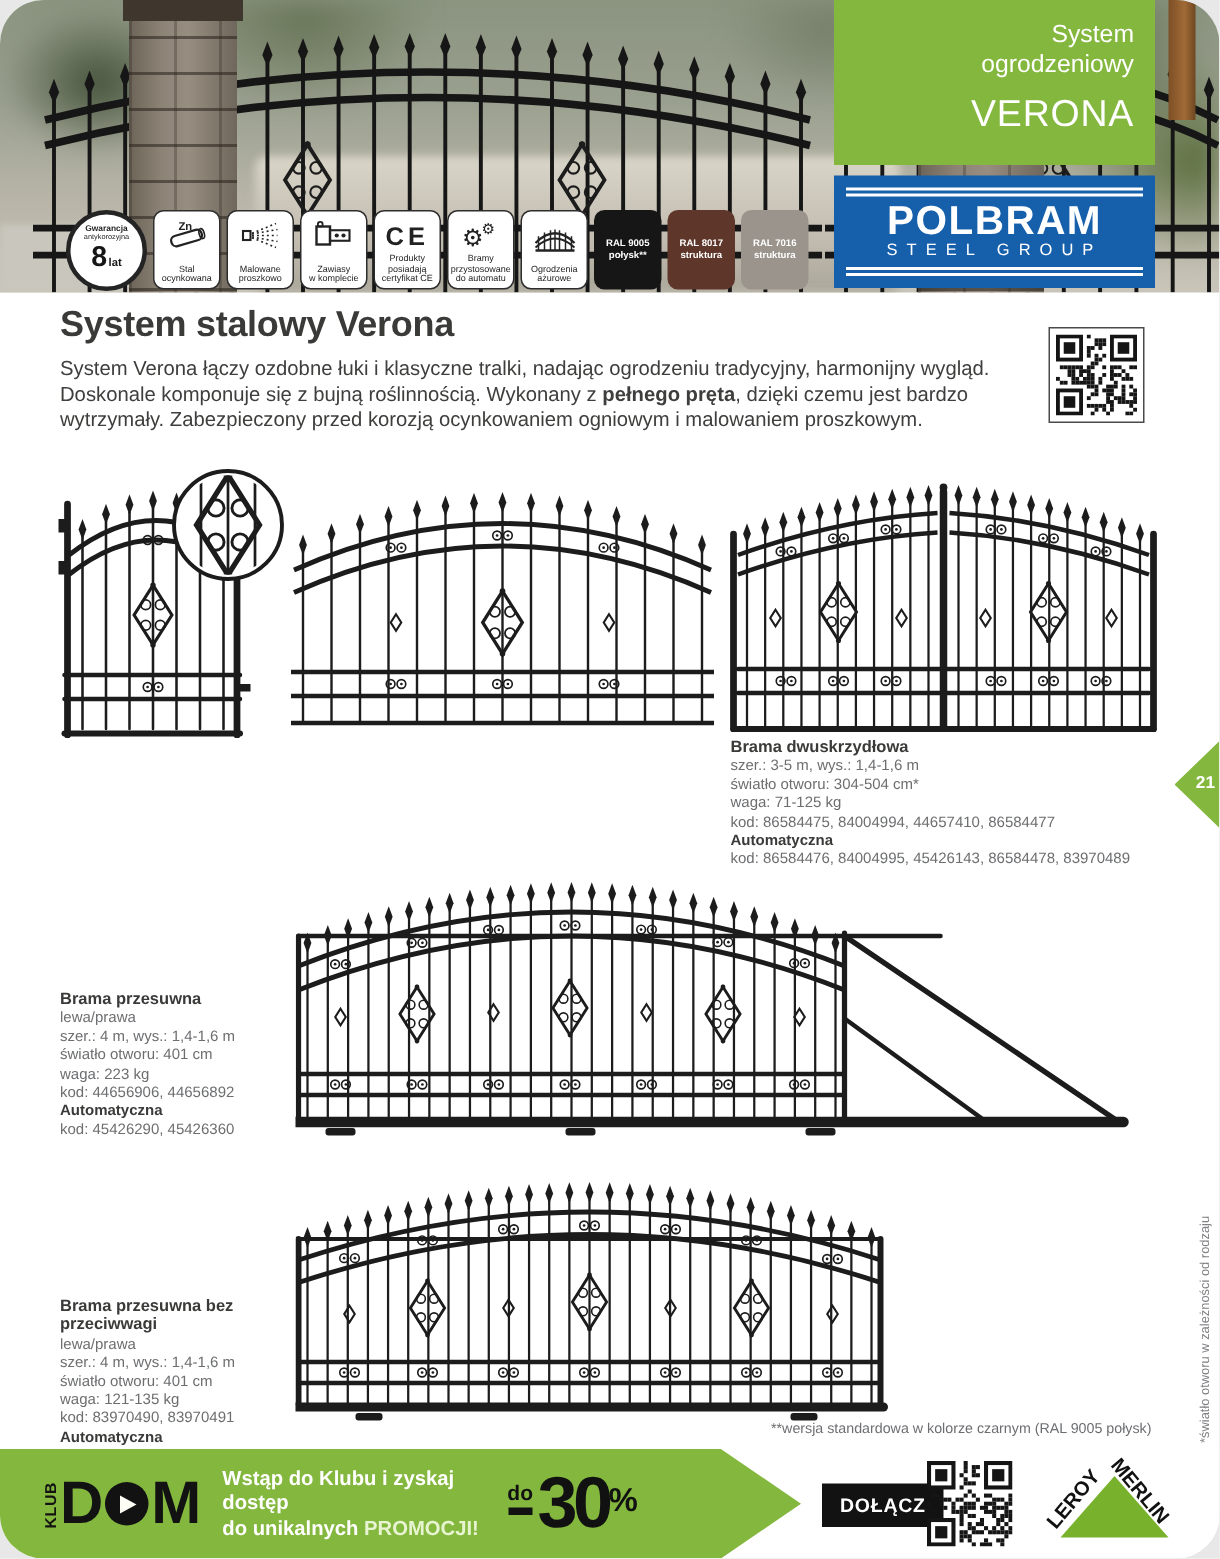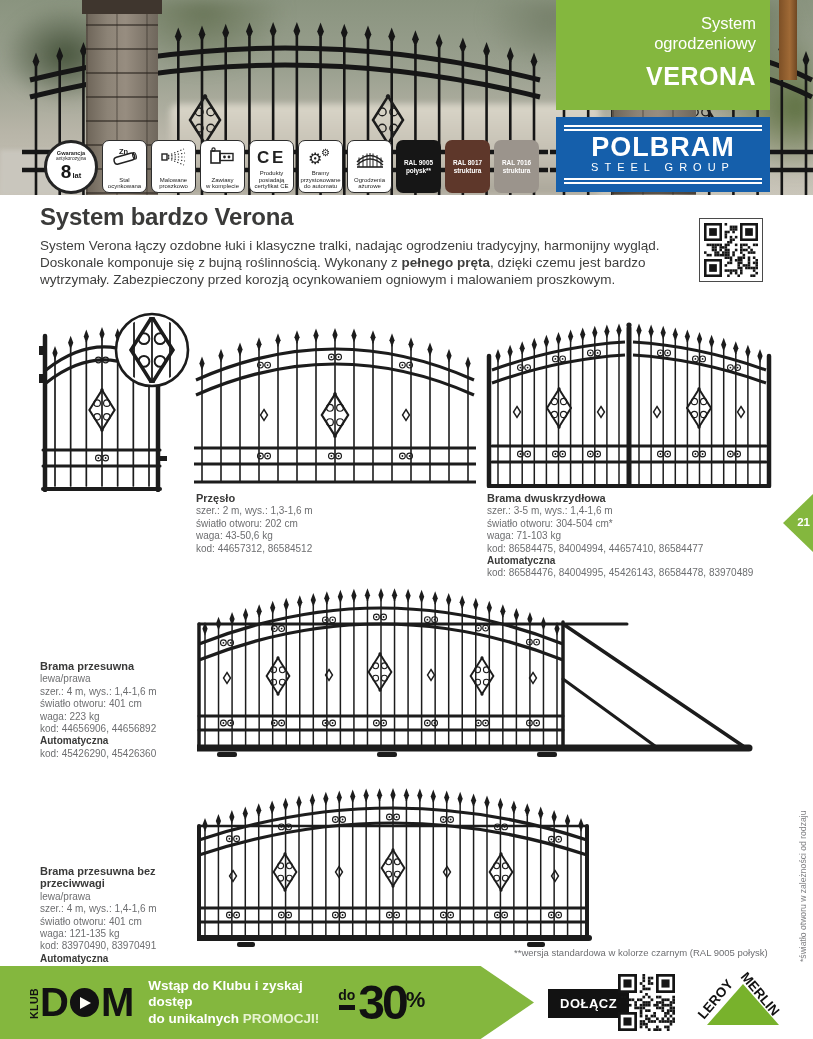--- a/index.html
+++ b/index.html
@@ -1,17 +1,17 @@
 <!DOCTYPE html>
 <html><head>
 <meta charset="utf-8">
 <style>
   html,body{margin:0;padding:0;background:#e8e8e8;}
   .page{position:relative;width:813px;height:1039px;background:#fff;margin:0 auto;
-        font-family:"Liberation Sans",sans-serif;overflow:hidden;}
+        font-family:"Liberation Sans",sans-serif;overflow:hidden;border-radius:29px;}
   .abs{position:absolute;}
 
   
   .photo{left:0;top:0;width:813px;height:195px;overflow:hidden;
     background:linear-gradient(180deg,#8a947f 0%,#9aa08f 35%,#b8b5a8 68%,#c9c5b9 100%);}
   .veg{position:absolute;left:0;top:0;width:100%;height:100%;filter:blur(7px);
     background:
       radial-gradient(90px 70px at 8% 28%,#45523a 0%,rgba(69,82,58,0) 70%),
       radial-gradient(120px 90px at 25% 6%,#6a7659 0%,rgba(106,118,89,0) 70%),
       radial-gradient(150px 110px at 86% 18%,#4e5c3c 0%,rgba(78,92,60,0) 72%),
@@ -29,21 +29,21 @@
   .pillar-a{left:86px;width:72px;}
   .pillar-b{left:612px;width:84px;}
   .wood-post{position:absolute;left:779px;top:0;width:18px;height:80px;
     background:linear-gradient(90deg,#7d5026,#a06a36 60%,#6f4722);}
   svg.photo-fence{position:absolute;left:0;top:0;}
 
   
   .hero-green{left:556px;top:0;width:214px;height:110px;background:#84b73e;color:#fff;
     text-align:right;box-sizing:border-box;padding:13px 14px 0 0;}
   .hero-l{font-size:16.5px;font-weight:400;line-height:20px;}
-  .hero-name{font-size:25px;font-weight:700;margin-top:9px;letter-spacing:.5px;margin-left:28px;}
+  .hero-name{font-size:25px;font-weight:400;margin-top:9px;letter-spacing:.5px;margin-left:28px;}
   .polbram{left:556px;top:117px;width:214px;height:75px;background:#155fab;color:#fff;
     box-sizing:border-box;padding:4px 8px;display:flex;flex-direction:column;justify-content:center;}
   .pb-rules i{display:block;height:2px;background:#fff;margin:2px 0;}
   .pb-name{text-align:center;font-size:27px;font-weight:700;letter-spacing:1px;line-height:28px;}
   .pb-sub{text-align:center;font-size:11px;font-weight:400;letter-spacing:6px;line-height:13px;margin-bottom:2px;}
 
   
   .badges{left:44px;top:140px;display:flex;gap:4px;align-items:stretch;}
   .badge{width:45px;height:53px;background:#fff;border:1.6px solid #2d2d2d;border-radius:7px;
     box-sizing:border-box;display:flex;flex-direction:column;align-items:center;justify-content:space-between;
@@ -355,21 +355,21 @@
       <div class="swatch" style="background: rgb(94, 55, 42);">
         <div class="slabel">RAL 8017
 struktura</div>
       </div>
       <div class="swatch" style="background: rgb(155, 148, 140);">
         <div class="slabel">RAL 7016
 struktura</div>
       </div>
     </div>
 
-  <div class="abs intro-title">System bardzo Verona</div>
+  <div class="abs intro-title">System stalowy Verona</div>
   <div class="abs intro-body">
     <span>System Verona łączy ozdobne łuki i klasyczne tralki, nadając ogrodzeniu tradycyjny, harmonijny wygląd. Doskonale komponuje się z bujną roślinnością. Wykonany z </span><b>pełnego pręta</b><span>, dzięki czemu jest bardzo wytrzymały. Zabezpieczony przed korozją ocynkowaniem ogniowym i malowaniem proszkowym.</span>
   </div>
   <div class="abs qr-top" id="qr-top"><svg width="54" height="54" viewBox="0 0 54 54">
         <rect x="20.57" y="0.00" width="2.57" height="2.57" fill="#151515"></rect>
         <rect x="25.71" y="2.57" width="2.57" height="2.57" fill="#151515"></rect>
         <rect x="28.29" y="2.57" width="2.57" height="2.57" fill="#151515"></rect>
         <rect x="30.86" y="2.57" width="2.57" height="2.57" fill="#151515"></rect>
         <rect x="25.71" y="5.14" width="2.57" height="2.57" fill="#151515"></rect>
         <rect x="28.29" y="5.14" width="2.57" height="2.57" fill="#151515"></rect>
@@ -1162,32 +1162,25 @@
         <circle cx="307.6" cy="135" r="0.9" fill="#1c1c1c" stroke="none"></circle>
       </g>
       <g stroke="#1c1c1c" fill="none" stroke-width="1.1">
         <circle cx="354.4" cy="135" r="2.9"></circle>
         <circle cx="361.6" cy="135" r="2.9"></circle>
         <circle cx="354.4" cy="135" r="0.9" fill="#1c1c1c" stroke="none"></circle>
         <circle cx="361.6" cy="135" r="0.9" fill="#1c1c1c" stroke="none"></circle>
       </g>
     </svg>
 
-  <div class="spec spec1">
-      <div class="prod-name">Przęsło</div>
-      <div class="prod-line">szer.: 2 m, wys.: 1,3-1,6 m</div>
-      <div class="prod-line">światło otworu: 202 cm</div>
-      <div class="prod-line">waga: 43-50,6 kg</div>
-      <div class="prod-line">kod: 44657312, 86584512</div>
-    </div>
   <div class="spec spec2">
       <div class="prod-name">Brama dwuskrzydłowa</div>
       <div class="prod-line">szer.: 3-5 m, wys.: 1,4-1,6 m</div>
       <div class="prod-line">światło otworu: 304-504 cm*</div>
-      <div class="prod-line">waga: 71-103 kg</div>
+      <div class="prod-line">waga: 71-125 kg</div>
       <div class="prod-line">kod: 86584475, 84004994, 44657410, 86584477</div>
       <div class="prod-line b">Automatyczna</div>
       <div class="prod-line">kod: 86584476, 84004995, 45426143, 86584478, 83970489</div>
     </div>
   <div class="spec spec3">
       <div class="prod-name">Brama przesuwna</div>
       <div class="prod-line">lewa/prawa</div>
       <div class="prod-line">szer.: 4 m, wys.: 1,4-1,6 m</div>
       <div class="prod-line">światło otworu: 401 cm</div>
       <div class="prod-line">waga: 223 kg</div>

